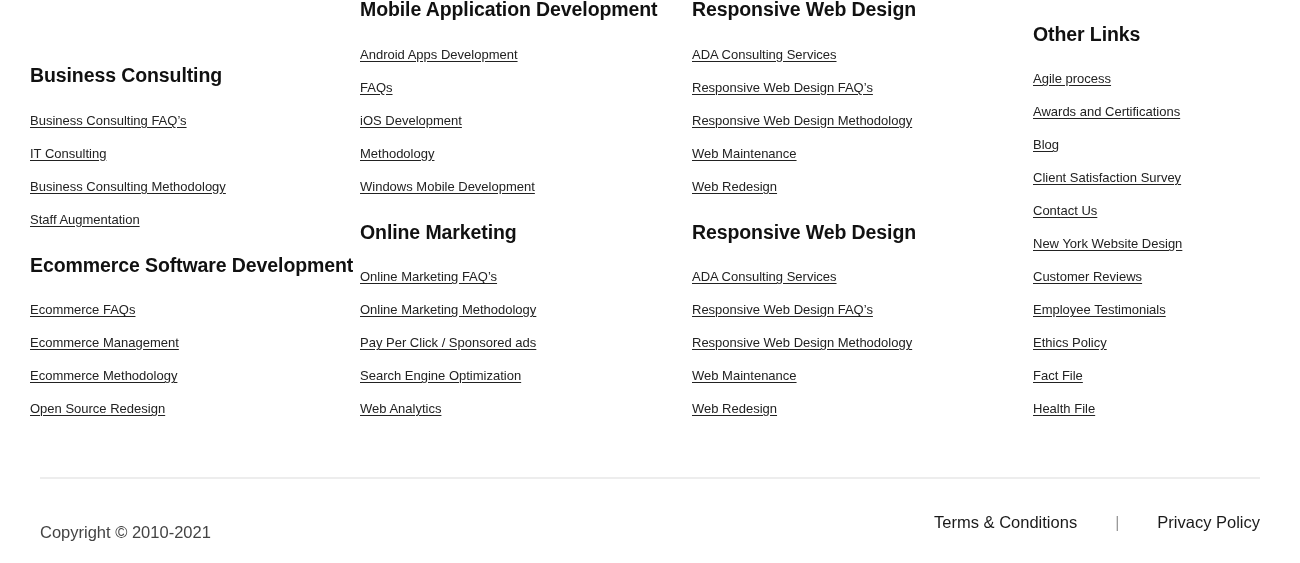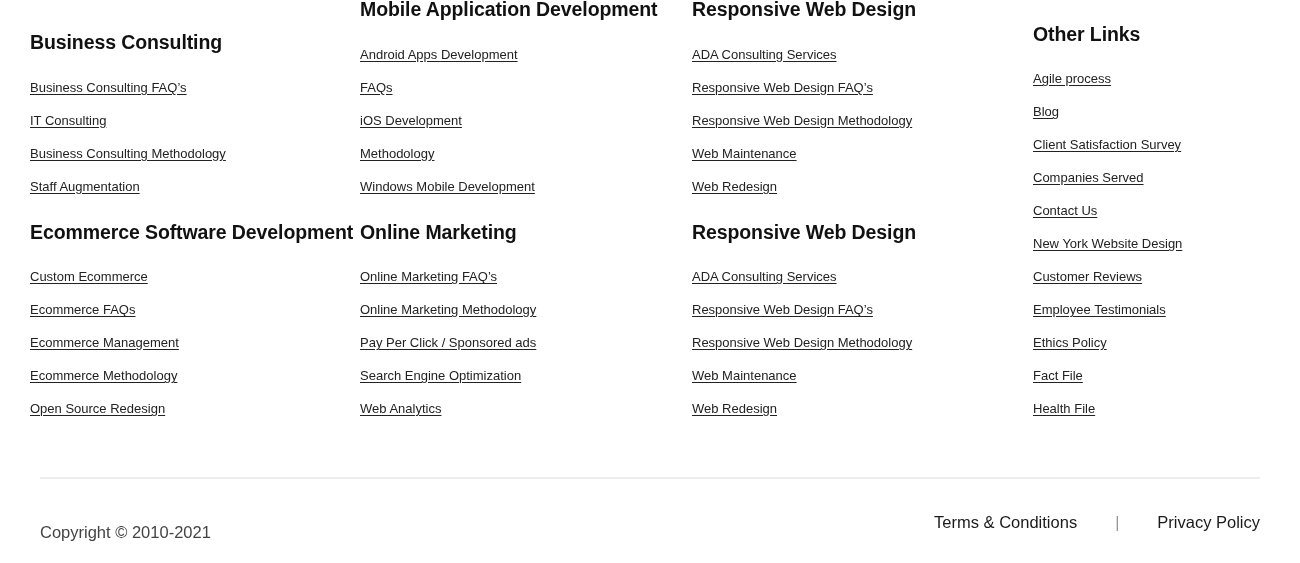--- a/index.html
+++ b/index.html
@@ -138,21 +138,20 @@
           <ul class="link-list">
             <li><a class="footer-link">Business Consulting FAQ’s</a></li>
             <li><a class="footer-link">IT Consulting</a></li>
             <li><a class="footer-link">Business Consulting Methodology</a></li>
             <li><a class="footer-link">Staff Augmentation</a></li>
           </ul>
         </div>
         <div class="footer-section">
           <div class="section-heading">Ecommerce Software Development</div>
           <ul class="link-list">
-            <li><a class="footer-link">Custom Ecommerce</a></li>
             <li><a class="footer-link">Ecommerce FAQs</a></li>
             <li><a class="footer-link">Ecommerce Management</a></li>
             <li><a class="footer-link">Ecommerce Methodology</a></li>
             <li><a class="footer-link">Open Source Redesign</a></li>
           </ul>
         </div>
       </div>
     <div class="footer-col col-2">
         <div class="footer-section">
           <div class="section-heading">Mobile Application Development</div>
@@ -195,23 +194,23 @@
             <li><a class="footer-link">Web Maintenance</a></li>
             <li><a class="footer-link">Web Redesign</a></li>
           </ul>
         </div>
       </div>
     <div class="footer-col col-4">
         <div class="footer-section">
           <div class="section-heading">Other Links</div>
           <ul class="link-list">
             <li><a class="footer-link">Agile process</a></li>
+            <li><a class="footer-link">Awards and Certifications</a></li>
             <li><a class="footer-link">Blog</a></li>
             <li><a class="footer-link">Client Satisfaction Survey</a></li>
-            <li><a class="footer-link">Companies Served</a></li>
             <li><a class="footer-link">Contact Us</a></li>
             <li><a class="footer-link">New York Website Design</a></li>
             <li><a class="footer-link">Customer Reviews</a></li>
             <li><a class="footer-link">Employee Testimonials</a></li>
             <li><a class="footer-link">Ethics Policy</a></li>
             <li><a class="footer-link">Fact File</a></li>
             <li><a class="footer-link">Health File</a></li>
           </ul>
         </div>
       </div>

